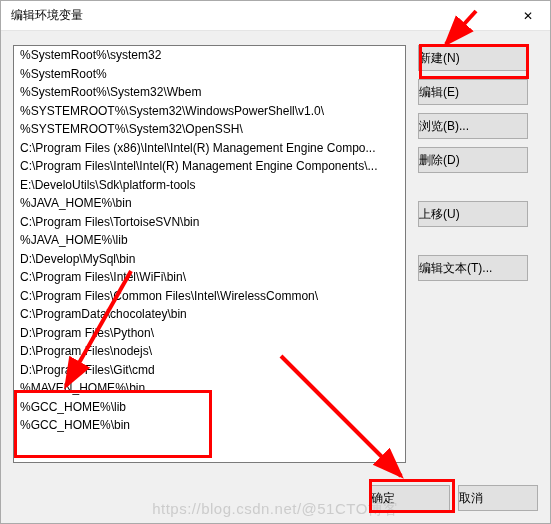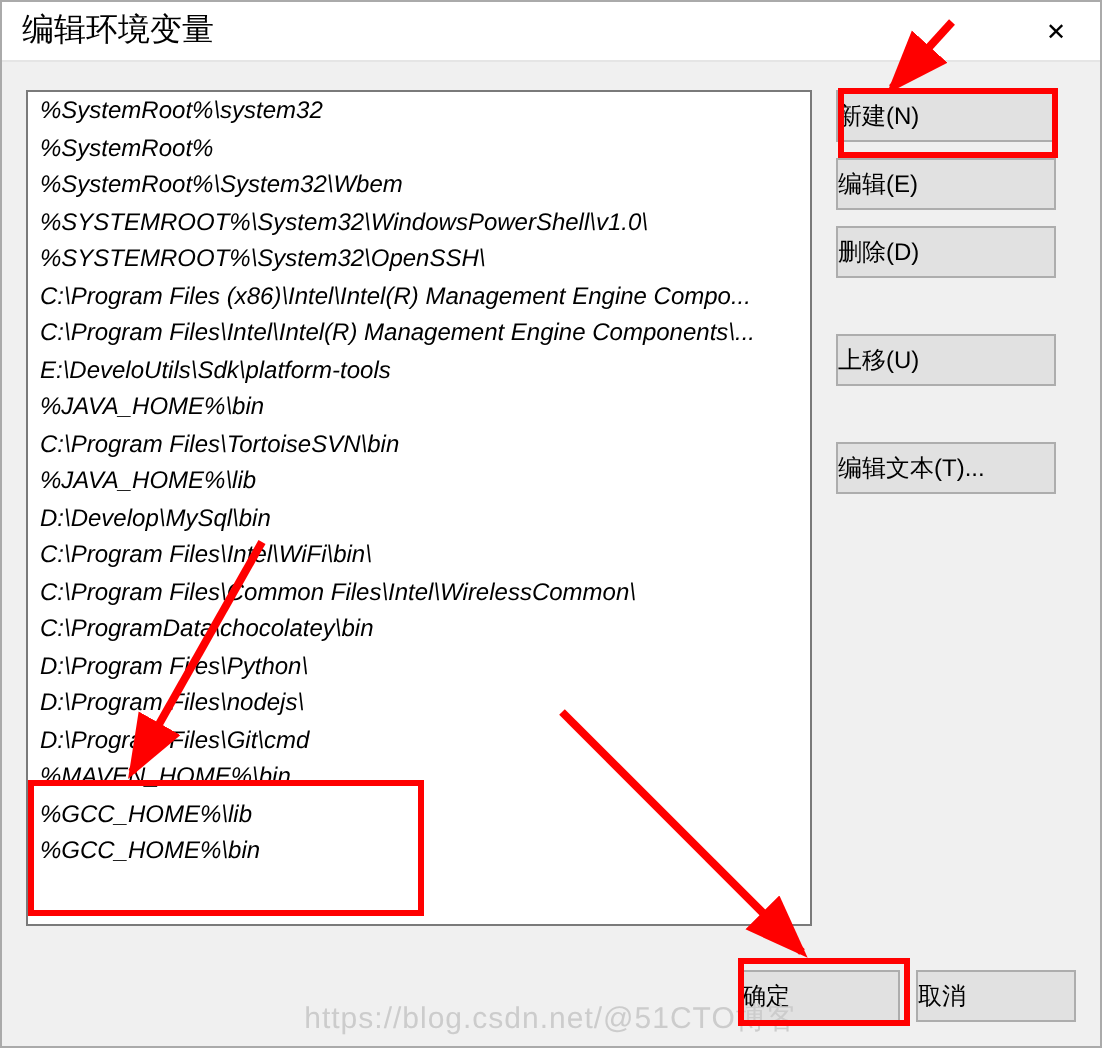--- a/index.html
+++ b/index.html
@@ -1,22 +1,22 @@
 <!DOCTYPE html>
 <html><head>
 <meta charset="utf-8">
 <style>
 * { margin: 0; padding: 0; box-sizing: border-box; font-family: "Microsoft YaHei", "Segoe UI", sans-serif; font-size: 12px; }
 body { width: 551px; height: 524px; background: #f0f0f0; border: 1px solid #aaa; position: relative; overflow: hidden; }
 .titlebar { height: 30px; display: flex; align-items: center; justify-content: space-between; padding: 0 0 0 10px; background: #fff; border-bottom: 1px solid #e5e5e5; }
-.titlebar .title { font-size: 16px; font-family: Liberation Serif, serif; }
+.titlebar .title { font-size: 12px; font-family: Liberation Serif, serif; }
 .titlebar .close { width: 44px; height: 30px; display: flex; align-items: center; justify-content: center; font-size: 14px; }
 .content { display: flex; padding: 14px 12px 10px 12px; }
 .listbox { width: 393px; height: 418px; background: #fff; border: 1px solid #7a7a7a; overflow: hidden; position: relative; }
-.listbox-inner { position: absolute; inset: 0; overflow-y: scroll; font-style: italic; }
+.listbox-inner { position: absolute; inset: 0; overflow-y: scroll; }
 .item { padding: 1px 6px; font-size: 12px; color: #000; white-space: nowrap; overflow: hidden; text-overflow: ellipsis; line-height: 16.5px; }
 .item.selected { background: #0078d7; color: #fff; }
 .sidebar { width: 110px; margin-left: 12px; display: flex; flex-direction: column; }
 .btn { height: 26px; background: #e1e1e1; border: 1px solid #adadad; margin-bottom: 8px; display: flex; align-items: center; font-size: 12px; }
 .gap-s { height: 20px; }
 .footer { position: absolute; bottom: 12px; right: 12px; display: flex; gap: 8px; }
 .footer .btn { width: 80px; margin-bottom: 0; }
 .red-box { position: absolute; border: 3px solid #ff0000; pointer-events: none; }
 .red-arrow { position: absolute; pointer-events: none; }
 .watermark { position: absolute; bottom: 4px; left: 50%; transform: translateX(-50%); color: #ccc; font-size: 15px; letter-spacing: 0.5px; }
@@ -63,20 +63,23 @@
       </div>
   </div>
   <div class="sidebar">
     <div class="btn">
         <span>新建(N)</span>
       </div>
     <div class="btn">
         <span>编辑(E)</span>
       </div>
     <div class="btn">
+        <span>浏览(B)...</span>
+      </div>
+    <div class="btn">
         <span>删除(D)</span>
       </div>
     <div class="gap-s"></div>
     <div class="btn">
         <span>上移(U)</span>
       </div>
     <div class="gap-s"></div>
     <div class="btn">
         <span>编辑文本(T)...</span>
       </div>

